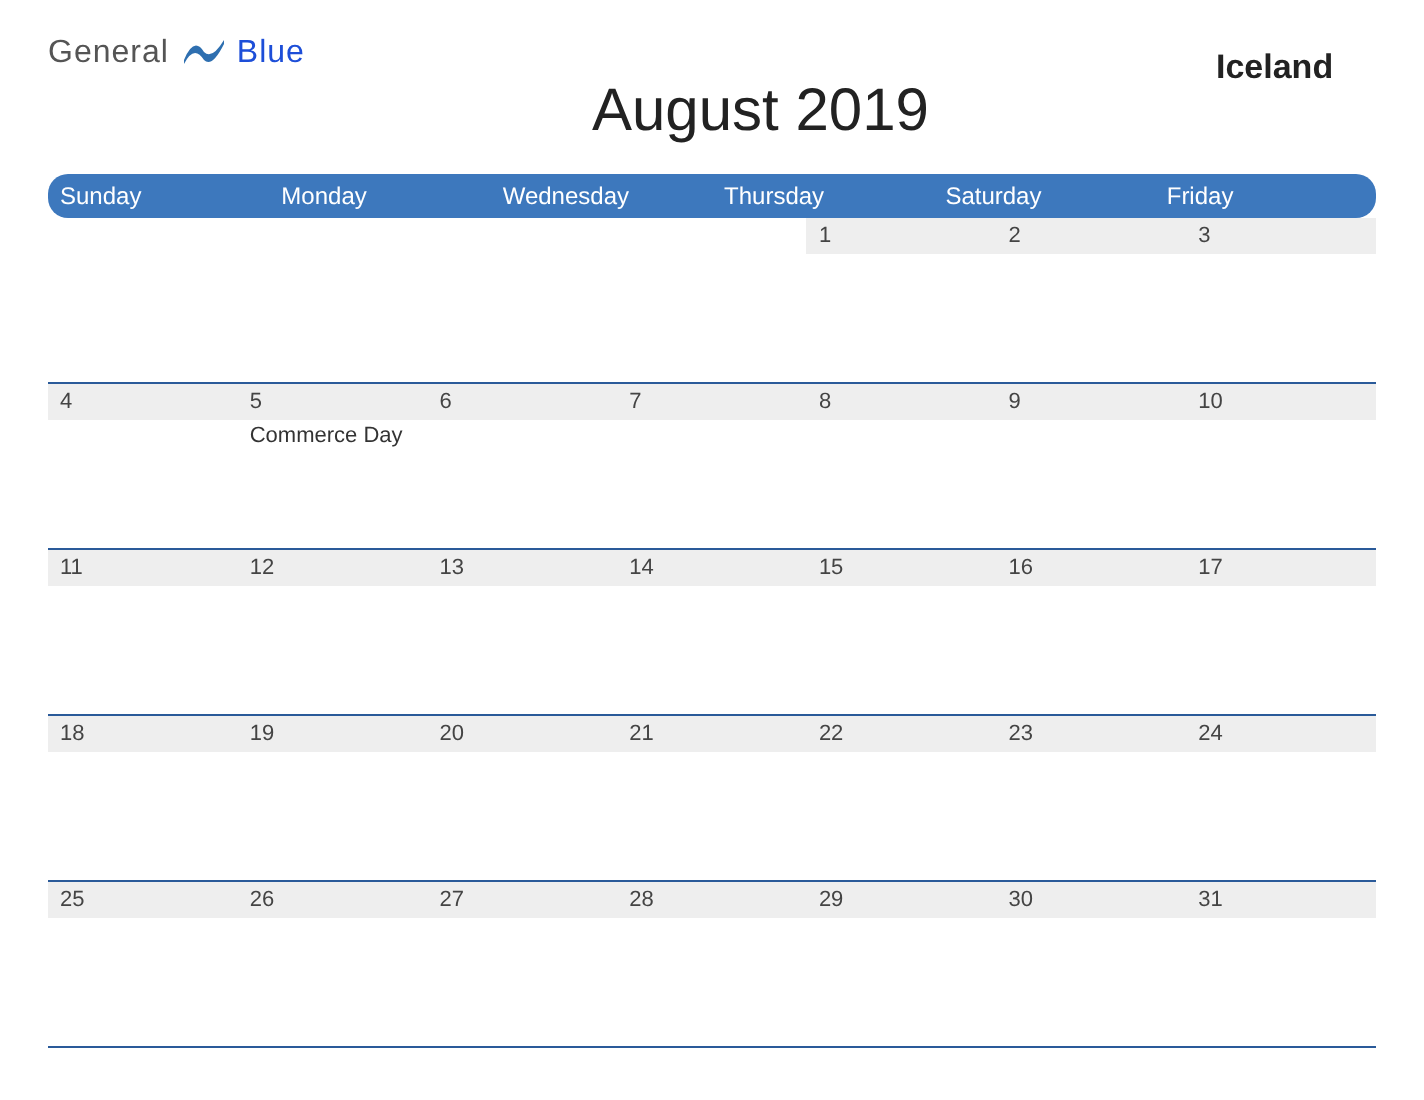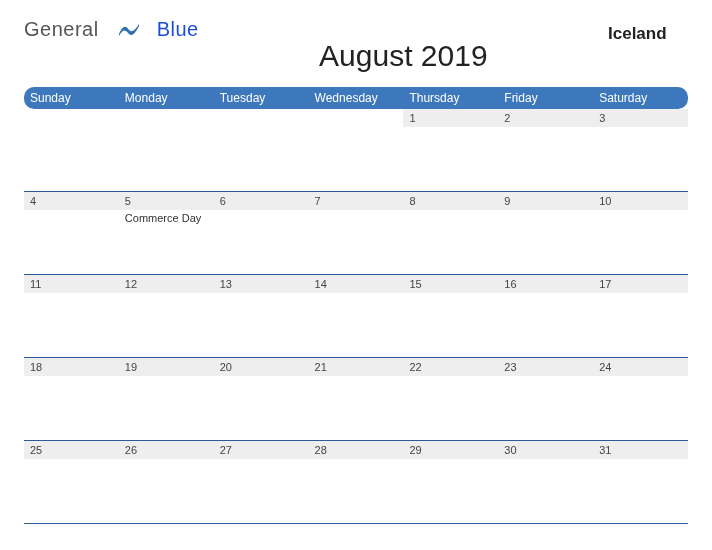--- a/index.html
+++ b/index.html
@@ -13,22 +13,22 @@
   }
   .header {
     display: flex;
     align-items: flex-start;
     justify-content: space-between;
     margin-bottom: 14px;
   }
   .logo {
     display: flex;
     align-items: flex-start;
-    gap: 18px;
-    font-size: 20px;
+    gap: 6px;
+    font-size: 16px;
     font-weight: 400;
     letter-spacing: 0.5px;
   }
   .logo-general { color: #555; }
   .logo-blue { color: #1d4ed8; font-weight: 400; }
   .logo-mark {
     margin-left: 2px;
     margin-top: 2px;
   }
   .title {
@@ -103,25 +103,24 @@
     <span class="logo-blue">Blue</span>
   </div>
   <div class="title">August 2019</div>
   <div class="region">Iceland</div>
 </div>
 
 <div class="calendar">
   <div class="day-header-row">
     <div class="day-header">Sunday</div>
     <div class="day-header">Monday</div>
-    <div class="day-header">Tuesday</div>
     <div class="day-header">Wednesday</div>
     <div class="day-header">Thursday</div>
+    <div class="day-header">Saturday</div>
     <div class="day-header">Friday</div>
-    <div class="day-header">Saturday</div>
   </div>
   <div id="weeks">
       <div class="week">
         <div class="cell empty">
           <div class="daynum-bar"></div>
         </div>
         <div class="cell empty">
           <div class="daynum-bar"></div>
         </div>
         <div class="cell empty">

